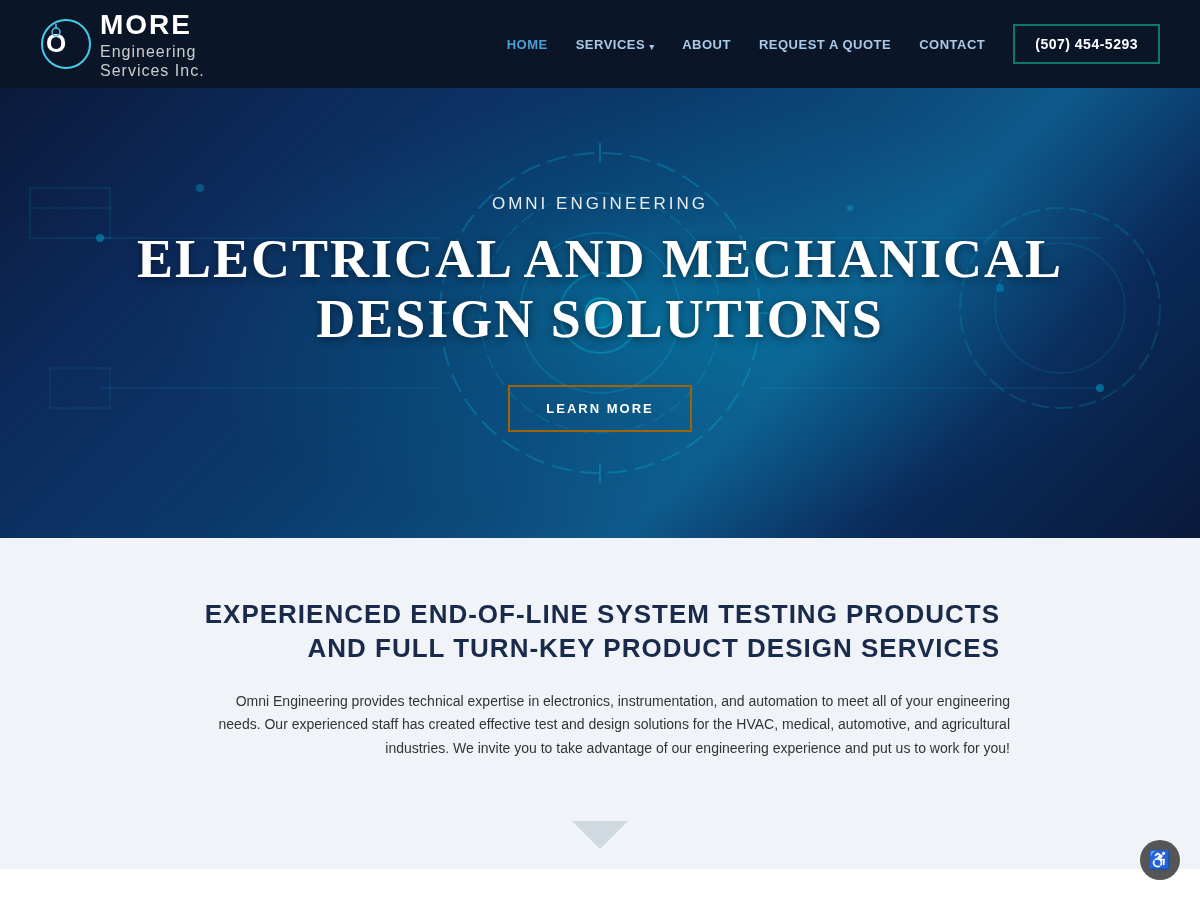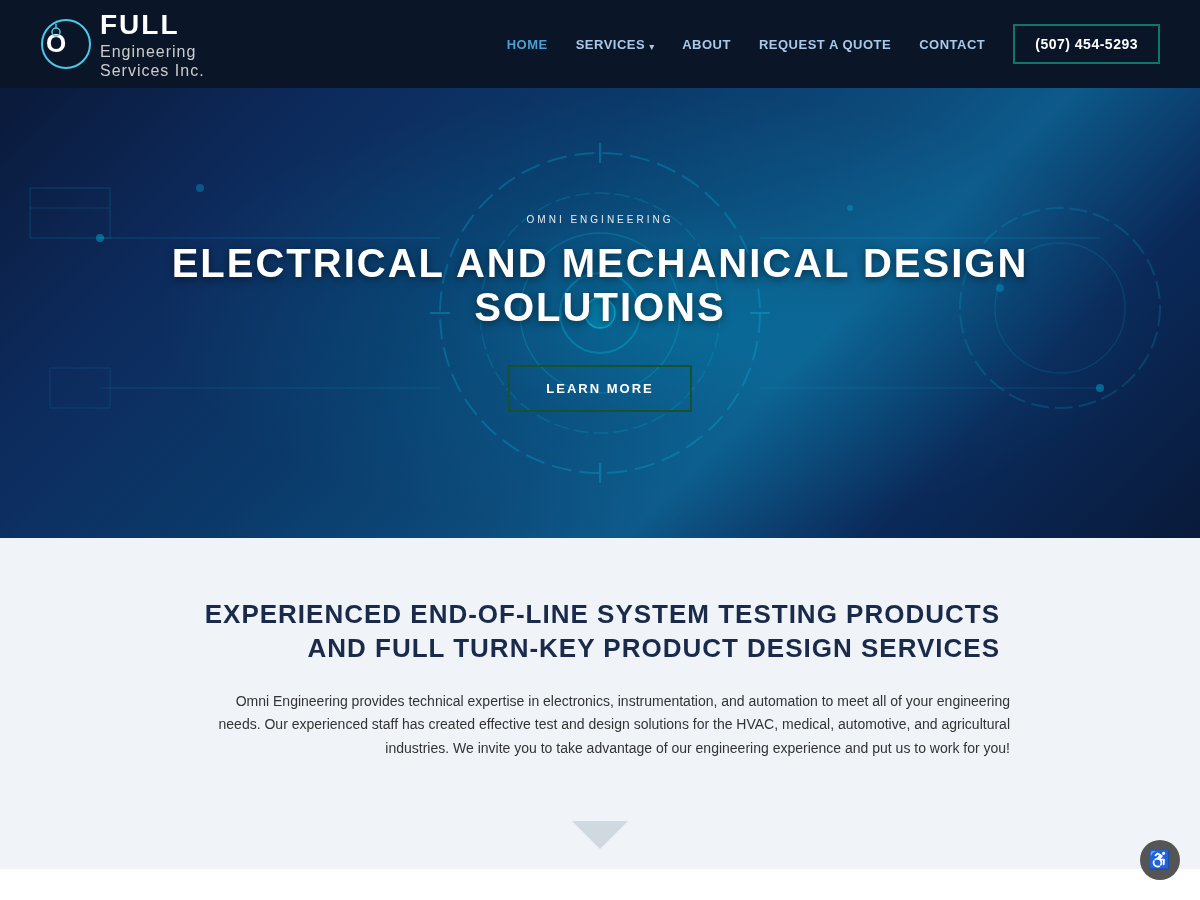--- a/index.html
+++ b/index.html
@@ -104,40 +104,41 @@
       width: 100%;
       height: 100%;
     }
     .hero-content {
       position: relative;
       z-index: 10;
       text-align: center;
       color: white;
     }
     .hero-subtitle {
-      font-size: 10px;
+      font-size: 17px;
       letter-spacing: 3px;
       font-weight: 400;
       margin-bottom: 16px;
       color: rgba(255,255,255,0.9);
       text-transform: uppercase;
     }
     .hero-title {
-      font-size: 40px;
+      font-size: 54px;
       font-weight: 900;
       text-transform: uppercase;
       letter-spacing: 2px;
       line-height: 1.1;
       margin-bottom: 36px;
       text-shadow: 0 2px 8px rgba(0,0,0,0.5);
       max-width: 1000px;
+      font-family: Liberation Serif, serif;
     }
     .hero-btn {
       display: inline-block;
-      border: 2px solid #14532d;
+      border: 2px solid #a16207;
       color: white;
       padding: 14px 36px;
       font-size: 13px;
       font-weight: 700;
       letter-spacing: 2px;
       text-transform: uppercase;
       text-decoration: none;
       cursor: pointer;
       background: transparent;
     }
@@ -217,21 +218,21 @@
 <header>
   <div class="logo-area">
 
     <svg class="logo-icon" viewBox="0 0 52 52" xmlns="http://www.w3.org/2000/svg">
       <circle cx="26" cy="26" r="24" fill="none" stroke="#4ac8e8" stroke-width="2"></circle>
       <text x="6" y="34" font-size="26" font-weight="900" fill="white" font-family="Arial">O</text>
       <circle cx="16" cy="14" r="4" fill="none" stroke="#4ac8e8" stroke-width="1.5"></circle>
       <line x1="16" y1="10" x2="16" y2="6" stroke="#4ac8e8" stroke-width="1.5"></line>
     </svg>
     <div class="logo-text">
-      <span class="omni">FULL</span>
+      <span class="omni">MORE</span>
       <span class="engineering">
         <span>Engineering</span><br><span>Services Inc.</span>
       </span>
     </div>
   </div>
 
   <nav>
     <a href="#" class="active">HOME</a>
     <div class="services-nav">
       <a href="#">SERVICES</a>

